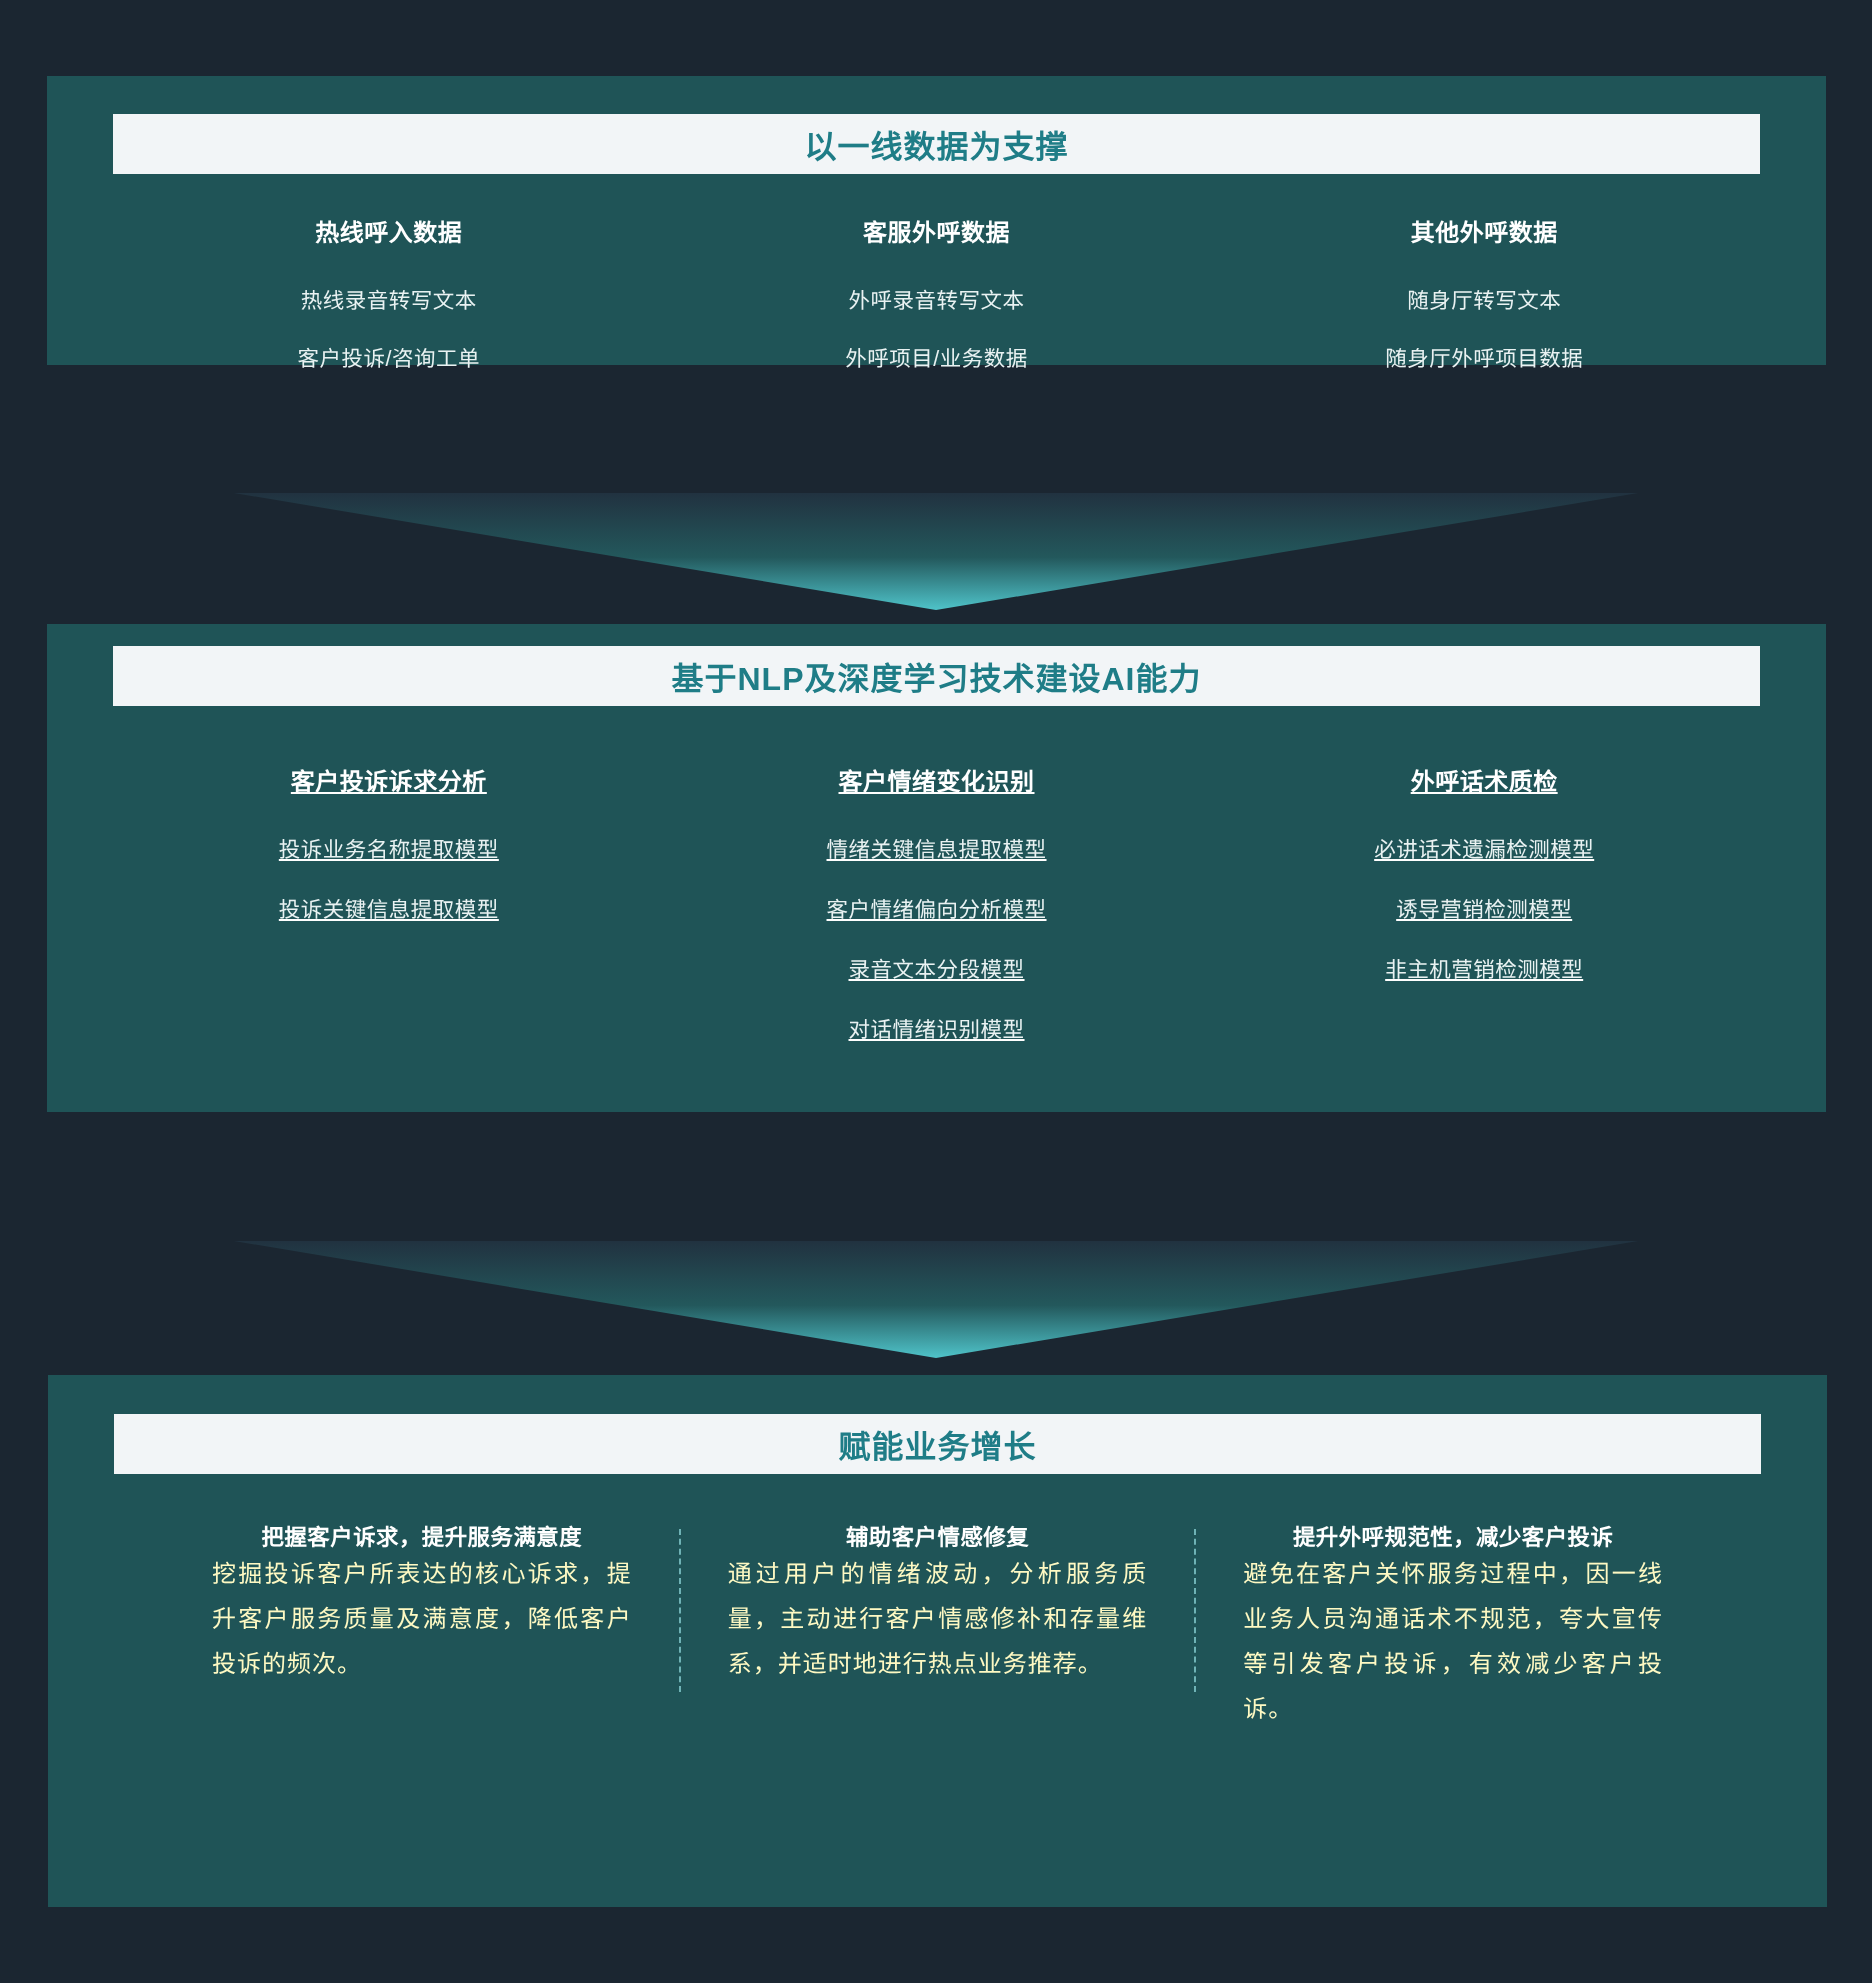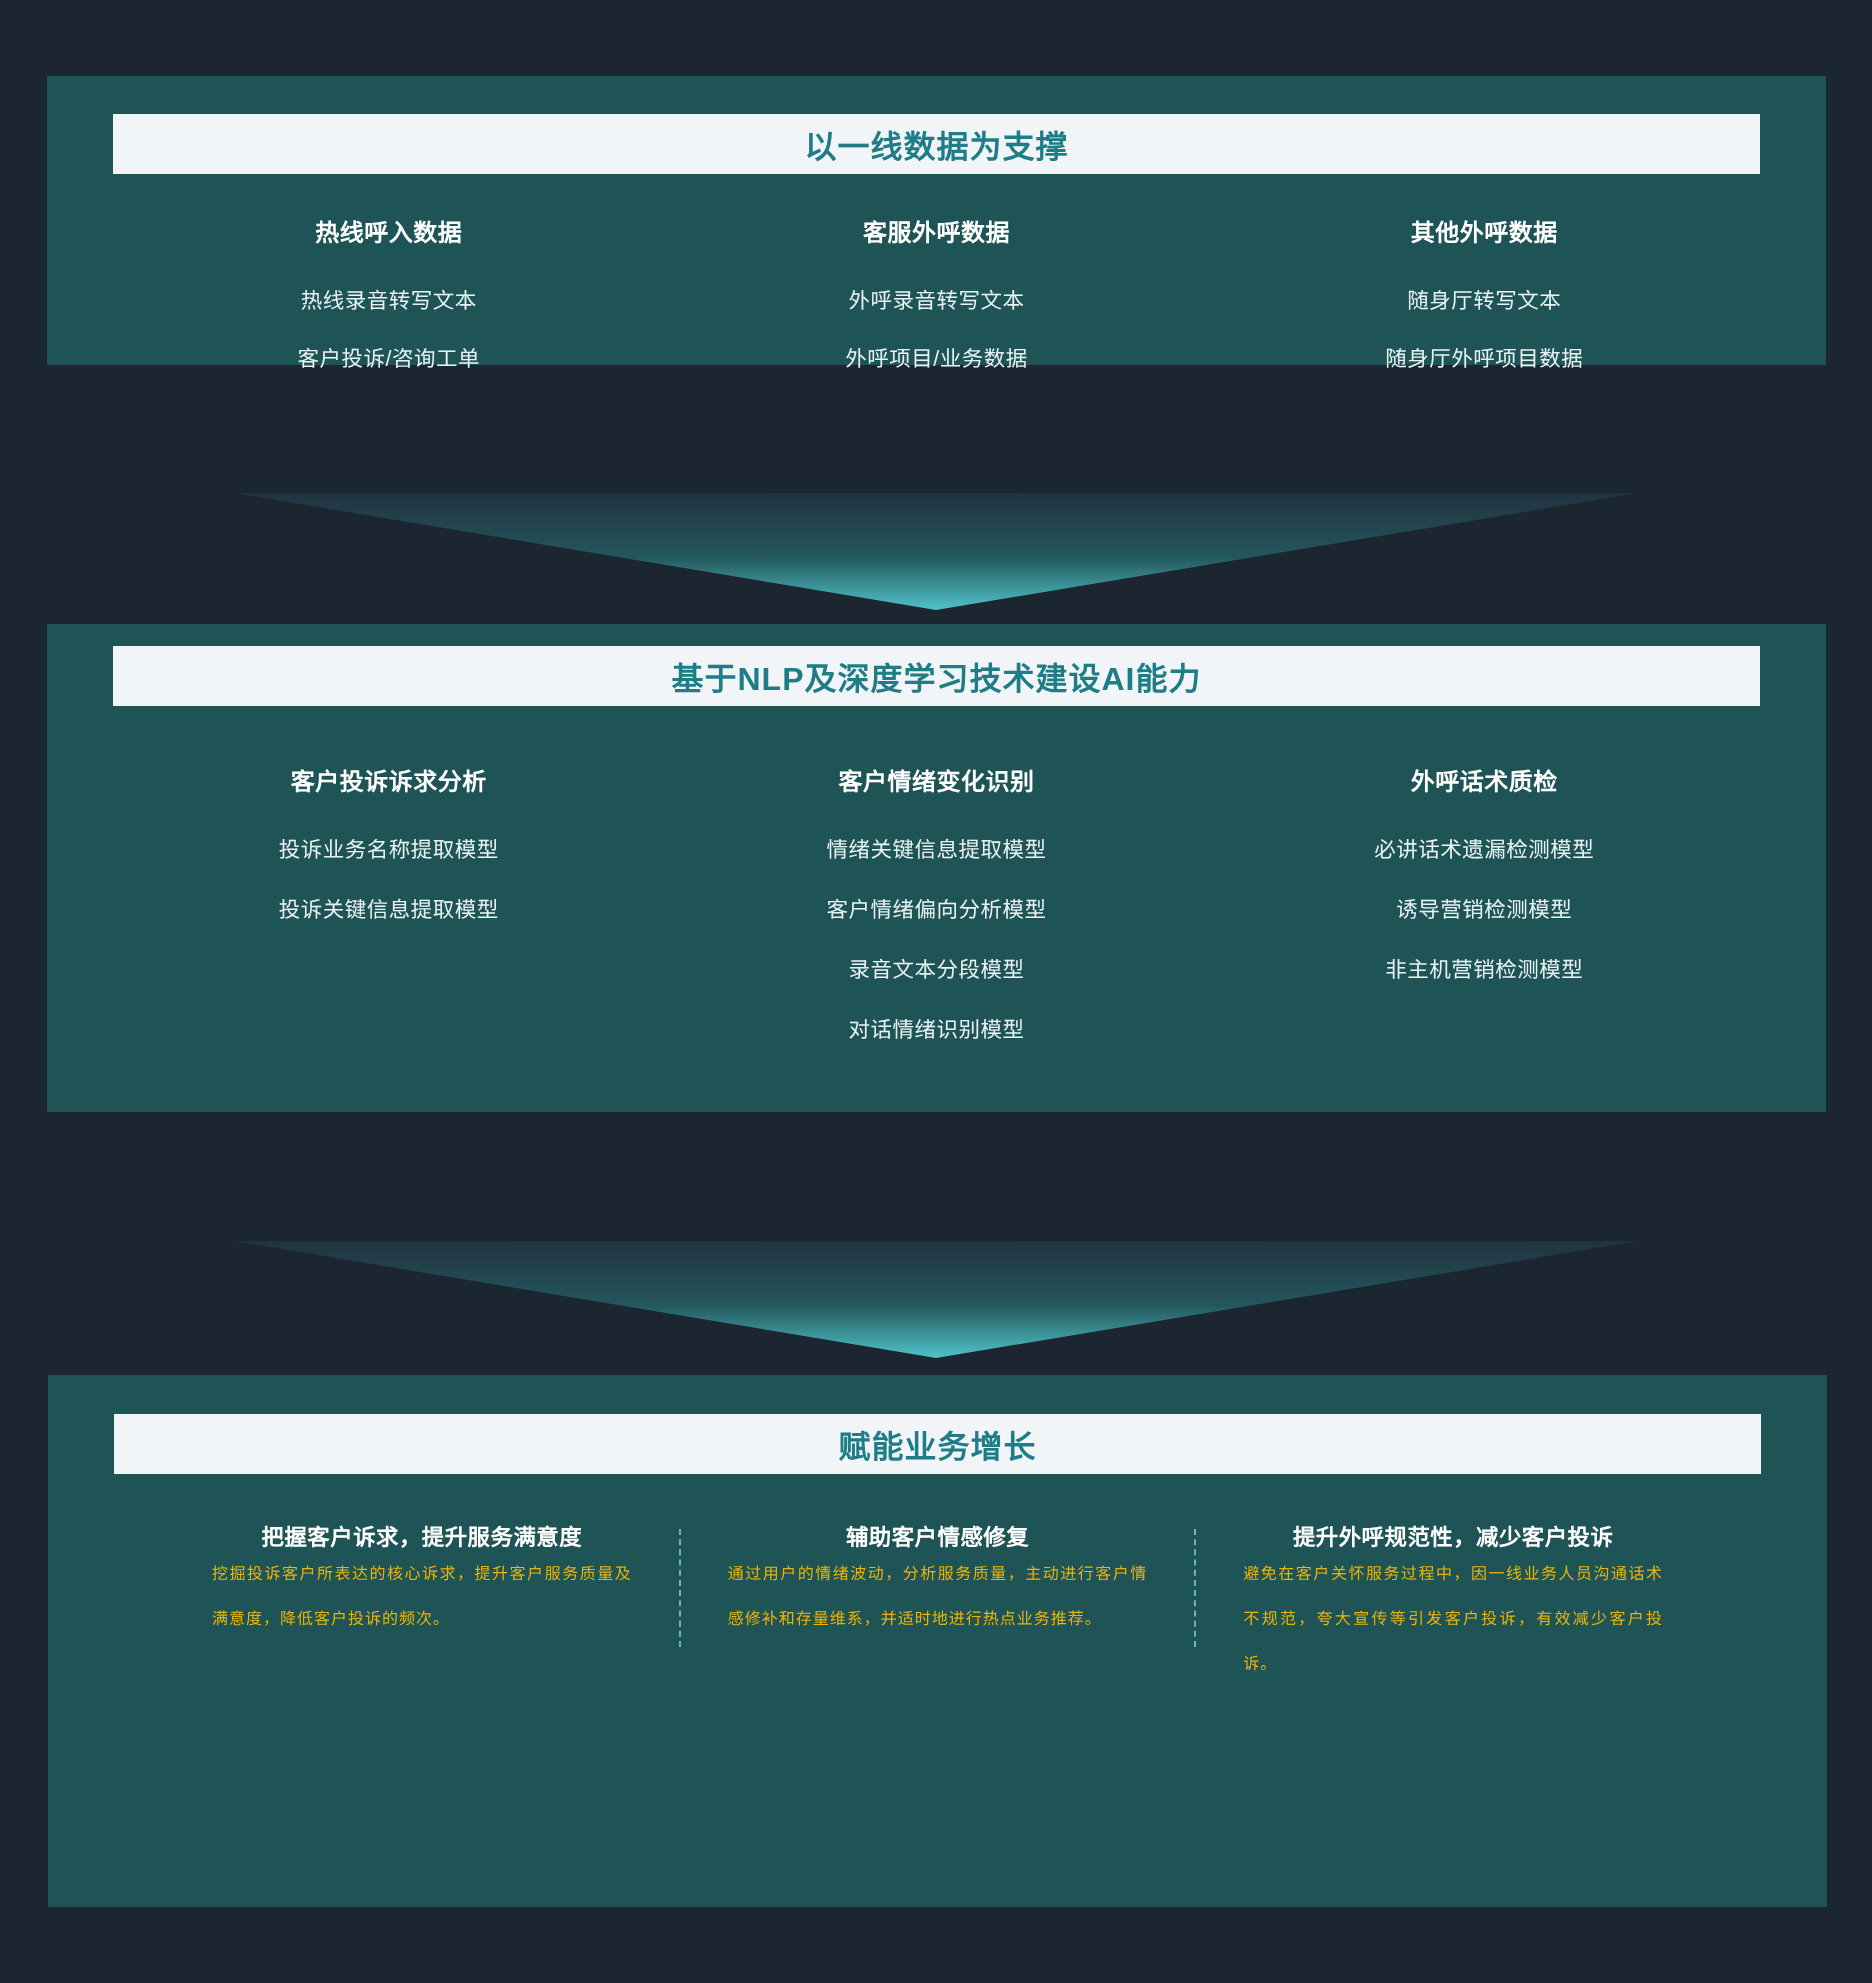--- a/index.html
+++ b/index.html
@@ -100,21 +100,21 @@
 
   
   #panel-ai {
     position: absolute;
     left: 47px;
     top: 624px;
     width: 1779px;
     height: 488px;
   }
   #panel-ai .panel-title-bar { position: absolute; top: 22px; left: 66px; right: 66px; margin: 0; }
-  #panel-ai .cols { position: absolute; top: 138px; left: 0; right: 0; padding: 0 68px; }
+  #panel-ai .cols { position: absolute; top: 138px; left: 0; right: 0; padding: 0 68px; text-decoration: underline; }
   #panel-ai .col-head { margin-bottom: 35px; }
   #panel-ai .col-item { margin-bottom: 29px; }
 
   
   #panel-business {
     position: absolute;
     left: 48px;
     top: 1375px;
     width: 1779px;
     height: 532px;
@@ -128,23 +128,23 @@
     align-items: stretch;
   }
   #panel-business .col {
     padding: 0 47px;
     box-sizing: border-box;
   }
   #panel-business .col-head {
     font-size: 22.4px;
   }
   .col-body {
-    font-size: 16px;
+    font-size: 24px;
     line-height: 45px;
-    color: #eab308;
+    color: #fef9c3;
     text-align: justify;
     text-align-last: left;
     letter-spacing: 1px;
   }
   .divider {
     width: 0;
     border-left: 2px dashed #6fb3b6;
     margin: 9.8px 0 39px 0;
     align-self: stretch;
     flex: 0 0 0px;

